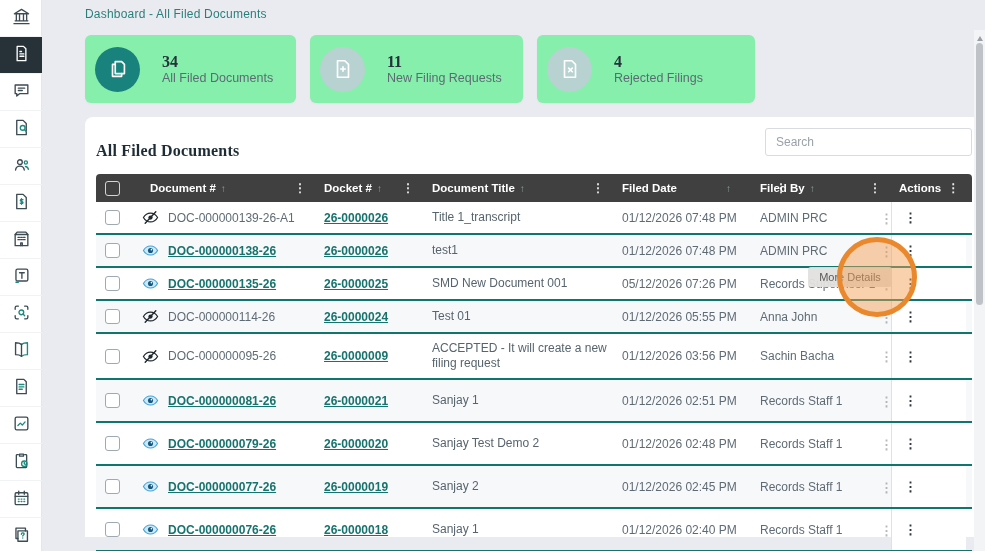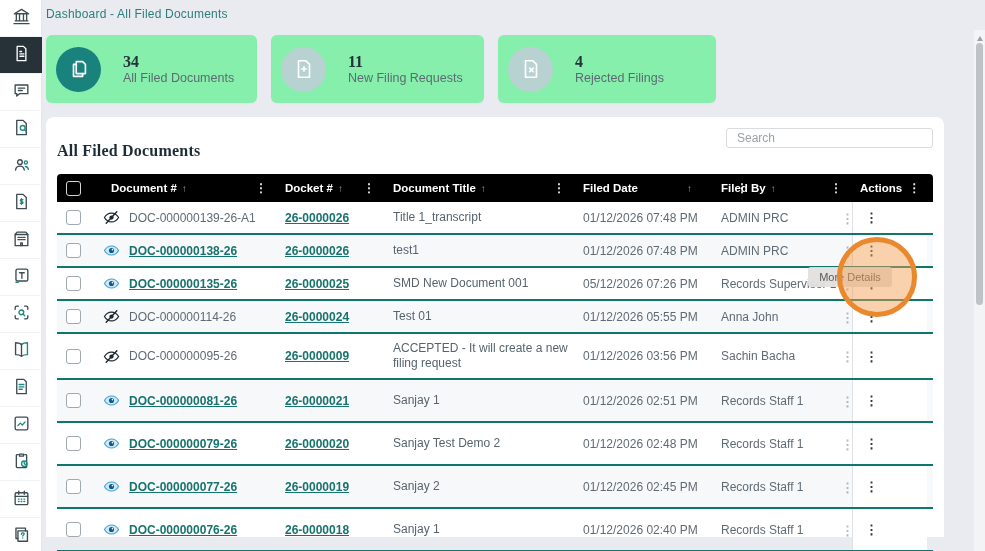--- a/index.html
+++ b/index.html
@@ -9,21 +9,21 @@
   
   .sidebar { position:absolute; left:0; top:0; width:42px; height:551px; background:#fff;
              border-right:1px solid #e3e6ea; z-index:5; }
   .side-item { width:42px; height:37px; display:flex; align-items:center; justify-content:center;
                border-bottom:1px solid #f1f2f4; color:#3d4b53; cursor:pointer; }
   .side-item svg { width:19px; height:19px; }
   .side-item.active { background:#263238; color:#ffffff; }
   .accent { stroke:#1c8a7e; }
 
   
-  .main { position:absolute; left:42px; top:0; width:930px; height:551px; padding:7px 0 0 4px; }
+  .main { position:absolute; left:48px; top:0; width:930px; height:551px; padding:7px 0 0 37px; }
   .breadcrumb { color:#2a7f7b; font-size:12px; letter-spacing:.2px; }
 
   .cards { display:flex; gap:14px; margin-top:14px; }
   .card { background:#86efac; border-radius:6px; height:68px; display:flex; align-items:center;
           padding:0 14px 0 10px; box-shadow:0 1px 2px rgba(40,50,60,.04); }
   .card-0 { width:211px; } .card-1 { width:213px; } .card-2 { width:218px; }
   .card-circle { width:45px; height:45px; border-radius:50%; display:flex; align-items:center;
                  justify-content:center; flex:0 0 auto; }
   .card-circle svg { width:22px; height:22px; }
   .circle-primary { background:#1a827c; }
@@ -31,25 +31,25 @@
   .card-text { margin-left:22px; }
   .card-value { font-family:"Liberation Serif", serif; font-weight:bold; font-size:16px; color:#26323a; line-height:1.1; }
   .card-label { font-size:12.5px; color:#5c6b72; margin-top:1px; }
 
   
   .table-card { margin-top:14px; width:898px; height:420px; background:#fff; border-radius:8px 8px 0 0;
                 padding:11px; position:relative; }
   .table-top { display:flex; justify-content:space-between; align-items:flex-end; height:46px; padding-bottom:12px; }
   .section-title { font-family:"Liberation Serif", serif; font-weight:bold; font-size:16px;
                    color:#1e2d35; letter-spacing:.2px; margin-bottom:2px; }
-  .search-input { width:207px; height:20px; border:1px solid #d9dcdf; border-radius:3px;
+  .search-input { width:207px; height:28px; border:1px solid #d9dcdf; border-radius:3px;
                   font-size:12px; padding:0 10px; color:#45525a; outline:none; align-self:flex-start; }
   .search-input::placeholder { color:#9aa2a9; }
 
-  .thead { display:flex; background:#000000; border-radius:4px 4px 0 0; height:28px; align-items:flex-start;
+  .thead { display:flex; background:#404040; border-radius:4px 4px 0 0; height:28px; align-items:flex-start;
            color:#fff; font-size:11.5px; font-weight:bold; }
   .th { display:flex; align-items:center; height:100%; }
   .th .lbl { white-space:nowrap; }
   .sort { color:#8ea6a1; font-size:10px; margin-left:5px; }
   .hdots { color:#e8eceb; font-size:12px; font-weight:bold; margin-left:auto; padding-right:10px; cursor:pointer; letter-spacing:0; }
 
   .c1 { width:40px; flex:0 0 auto; }
   .c2 { width:180px; flex:0 0 auto; }
   .c3 { width:108px; flex:0 0 auto; }
   .c4 { width:190px; flex:0 0 auto; }

